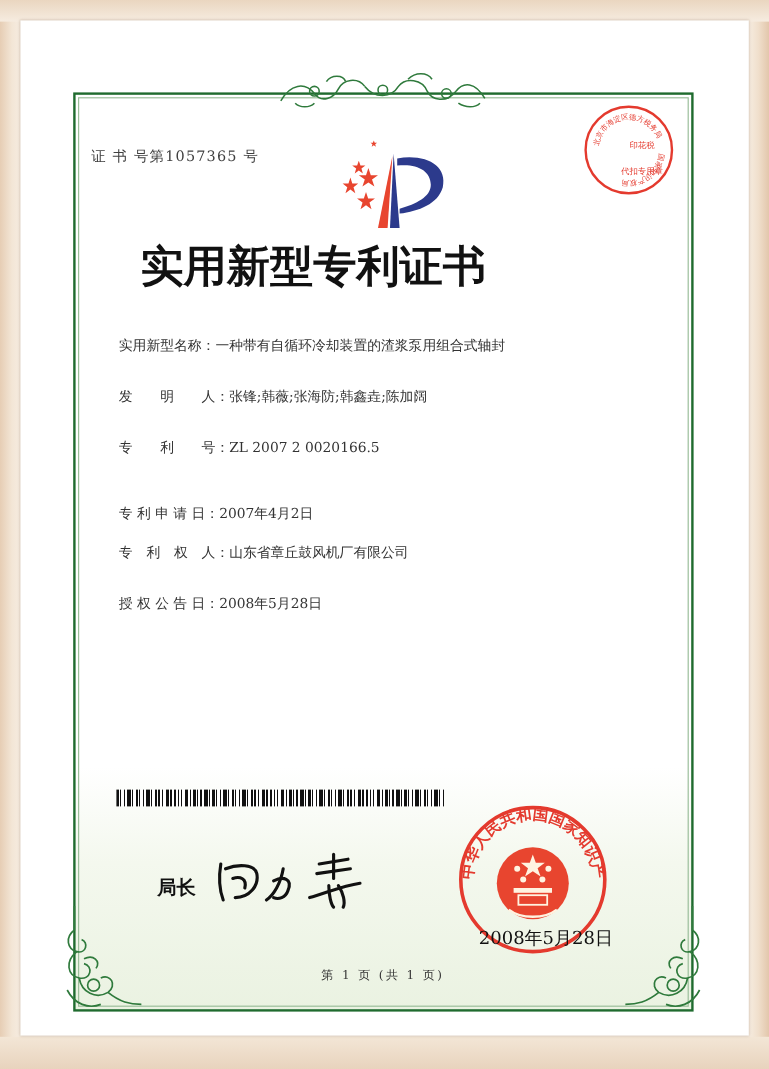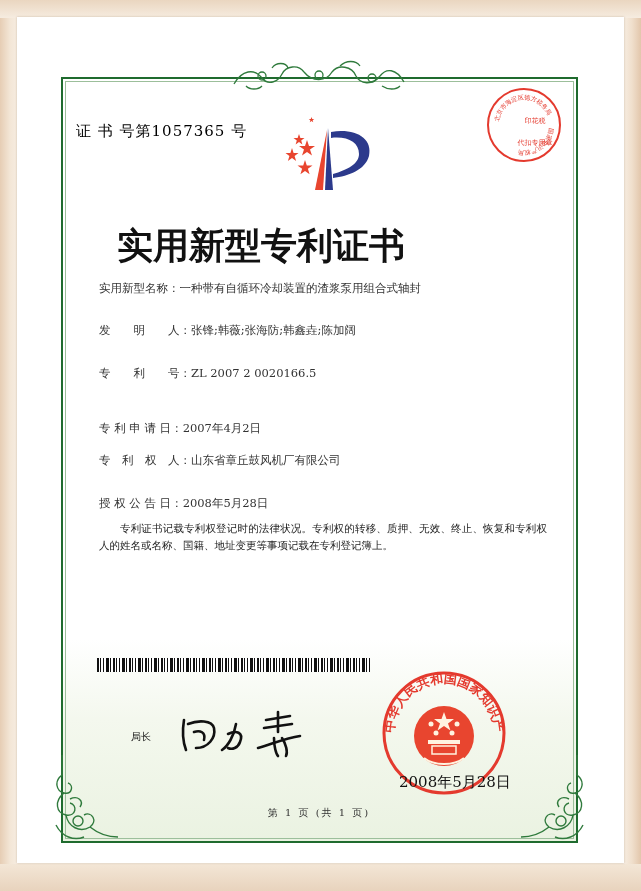--- a/index.html
+++ b/index.html
@@ -31,62 +31,62 @@
     border: 1px solid #9cbf9b;
   }
   .ornament-top {
     position: absolute; left: 232px; top: 60px; width: 175px; height: 32px;
   }
   .corner { position: absolute; width: 70px; height: 90px; }
   .corner.bl { left: 48px; top: 755px; }
   .corner.br { left: 521px; top: 755px; transform: scaleX(-1); }
 
   .cert-no {
-    position: absolute; left: 76px; top: 122px; font-size: 15px; color: #000000;
+    position: absolute; left: 76px; top: 122px; font-size: 12px; color: #404040;
     letter-spacing: 1px;
   }
   .logo { position: absolute; left: 275px; top: 110px; width: 100px; height: 82px; }
 
   .seal-small {
     position: absolute; left: 487px; top: 88px; width: 74px; height: 74px;
     border: 2px solid #e43a2e; border-radius: 50%; box-sizing: border-box;
     color: #e43a2e; text-align: center;
   }
   .seal-small .ring { position: absolute; inset: 0; }
   .seal-small .l1, .seal-small .l2 {
     position: absolute; left: 0; right: 0; font-size: 7px; line-height: 8px; padding-left: 22px;
   }
   .seal-small .l1 { top: 27px; }
   .seal-small .l2 { top: 36px; margin-top: 13px; }
 
   .title {
     position: absolute; left: 0; width: 522px; top: 198px; text-align: center;
     font-size: 36px; color: #111; letter-spacing: 0px;
-    font-family: "DejaVu Sans", "Liberation Sans", sans-serif; font-weight: bold; margin-top: 24px;
+    font-family: "DejaVu Sans", "Liberation Sans", sans-serif; font-weight: bold;
   }
   .field {
     position: absolute; left: 99px; font-size: 11.5px; color: #333; white-space: nowrap;
   }
   .field .lbl { letter-spacing: 0px; }
   .body-text {
     position: absolute; left: 99px; width: 448px; font-size: 10.5px; color: #222;
     line-height: 16.5px; text-align: justify;
   }
   .body-text p { margin: 0 0 2px 0; text-indent: 2em; }
 
   .barcode {
     position: absolute; left: 97px; top: 658px; width: 273px; height: 14px;
     background: repeating-linear-gradient(90deg,
       #111 0px, #111 2px, #fff 2px, #fff 3px, #111 3px, #111 4px, #fff 4px, #fff 6px,
       #111 6px, #111 7px, #fff 7px, #fff 9px, #111 9px, #111 12px, #fff 12px, #fff 13px,
       #111 13px, #111 14px, #fff 14px, #fff 16px);
   }
   .director-label {
-    position: absolute; left: 131px; top: 730px; font-size: 10px; color: #111;
-    font-family: "DejaVu Sans", "Liberation Sans", sans-serif; font-weight: normal;
+    position: absolute; left: 131px; top: 730px; font-size: 16px; color: #111;
+    font-family: "DejaVu Sans", "Liberation Sans", sans-serif; font-weight: bold;
   }
   .signature { position: absolute; left: 178px; top: 708px; width: 130px; height: 50px; }
 
   .seal-big {
     position: absolute; left: 380px; top: 670px; width: 128px; height: 126px;
   }
   .issue-date {
     position: absolute; left: 399px; top: 773px; font-size: 15px; color: #111;
     letter-spacing: 0px;
   }
@@ -189,21 +189,20 @@
   <span class="lbl">专 利 申 请 日：</span><span>2007年4月2日</span>
 </div>
 <div class="field" style="top:453px">
   <span class="lbl">专　利　权　人：</span><span>山东省章丘鼓风机厂有限公司</span>
 </div>
 <div class="field" style="top:496px">
   <span class="lbl">授 权 公 告 日：</span><span>2008年5月28日</span>
 </div>
 
 <div class="body-text" style="top:520px">
-  <p>专利证书记载专利权登记时的法律状况。专利权的转移、质押、无效、终止、恢复和专利权人的姓名或名称、国籍、地址变更等事项记载在专利登记簿上。</p>
 </div>
 
 <div class="barcode"></div>
 
 <div class="director-label">局长</div>
 <svg class="signature" viewBox="0 0 130 50">
   <g fill="none" stroke="#111" stroke-width="2.6" stroke-linecap="round" stroke-linejoin="round">
     <path d="M6 12 C4 24, 5 34, 8 42"></path>
     <path d="M10 16 C20 12, 34 12, 36 20 C38 30, 30 40, 18 40"></path>
     <path d="M16 24 C22 22, 28 24, 26 32"></path>

